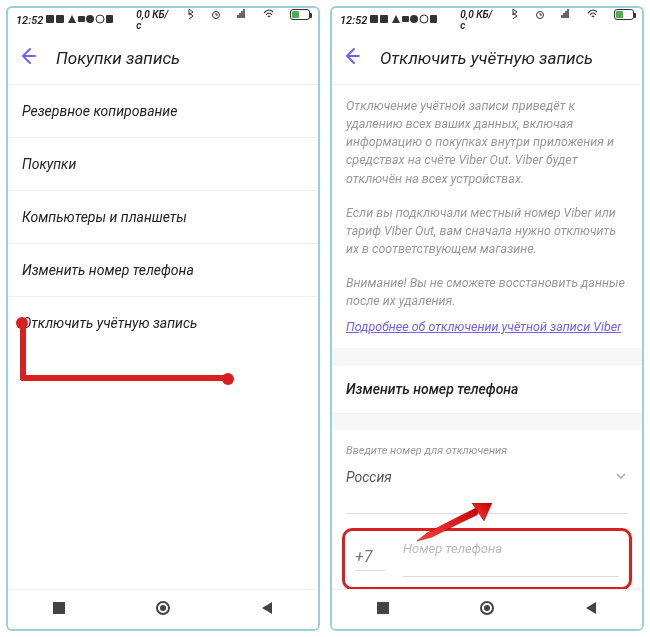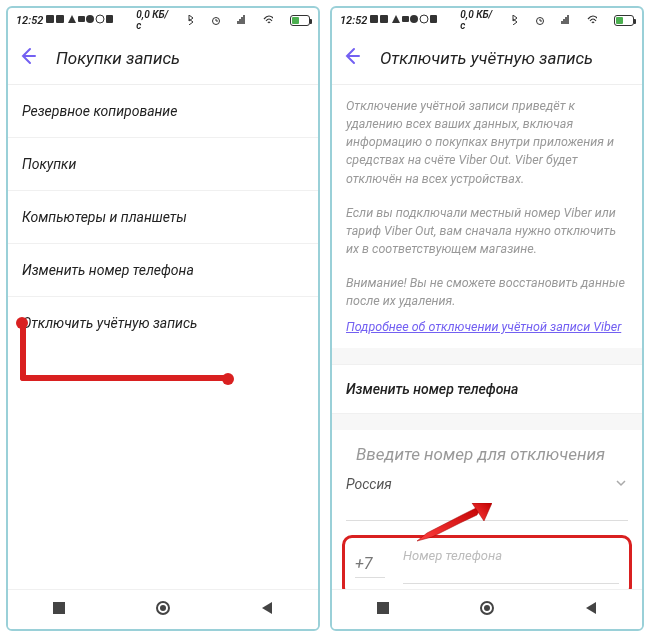--- a/index.html
+++ b/index.html
@@ -27,21 +27,21 @@
     height: 24px;
     display: flex;
     align-items: center;
     justify-content: space-between;
     padding: 0 8px;
     font-size: 11px;
     font-weight: 600;
     color: #222;
   }
   .status-left { display: flex; align-items: center; gap: 3px; }
-  .status-right { display: flex; align-items: center; gap: 17px; font-size: 10px; margin-left: 20px; }
+  .status-right { display: flex; gap: 17px; font-size: 10px; margin-left: 20px; }
   .status-right svg, .status-right span { vertical-align: middle; }
   .app-header {
     display: flex;
     align-items: center;
     padding: 14px 14px 14px 10px;
     gap: 18px;
     border-bottom: 1px solid #eee;
   }
   .back-arrow { color: #7360f2; }
   .header-title { font-size: 17px; color: #222; font-weight: 400; }
@@ -70,22 +70,22 @@
   .section-title {
     padding: 16px 14px;
     font-size: 14px;
     color: #222;
     font-weight: 500;
     border-bottom: 1px solid #f0f0f0;
     border-top: 1px solid #f0f0f0;
     background: #fff;
   }
   .field-label {
-    padding: 14px 14px 6px 24px;
-    font-size: 17px;
+    padding: 14px 14px 6px 14px;
+    font-size: 11px;
     color: #999;
   }
   .country-select {
     margin: 0 14px;
     padding: 6px 0 27px 0;
     border-bottom: 1px solid #ddd;
     display: flex;
     justify-content: space-between;
     align-items: center;
     font-size: 14px;

